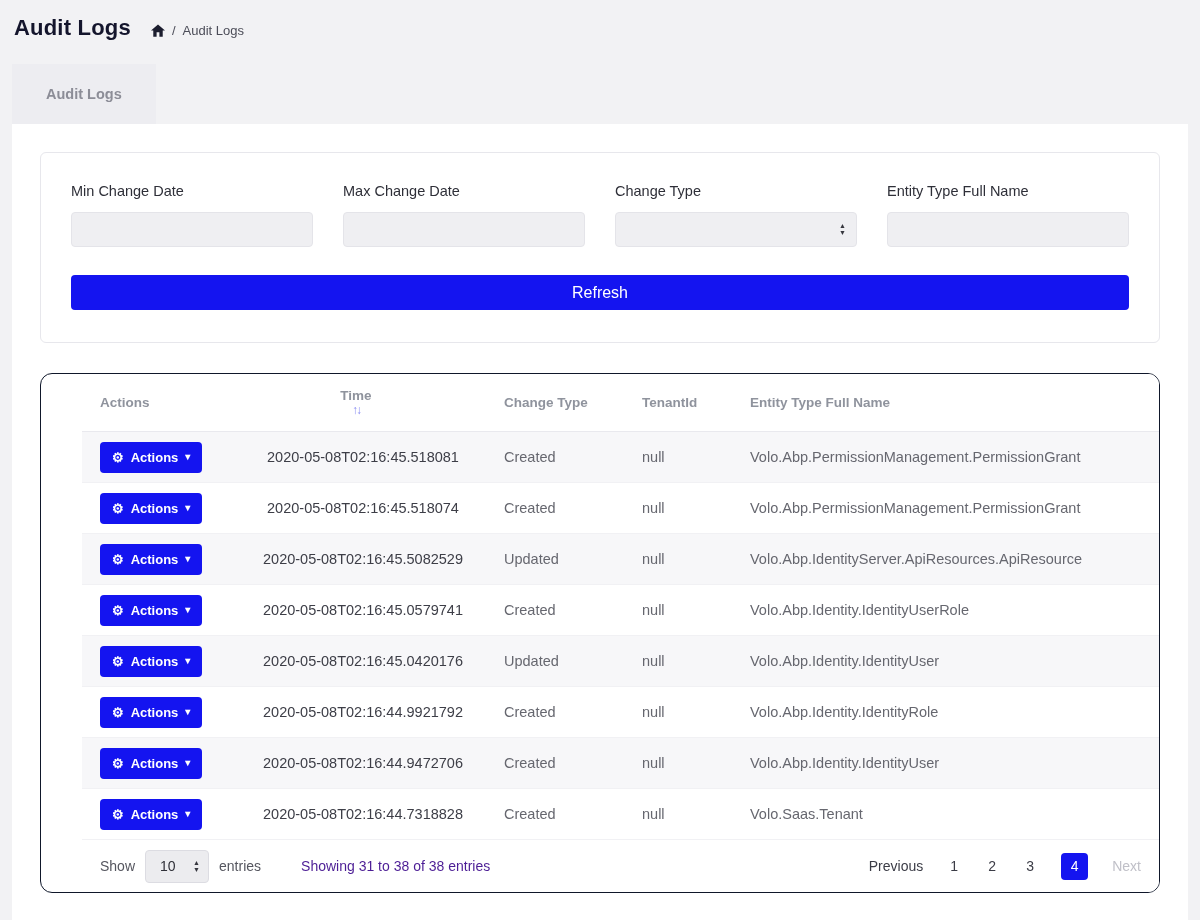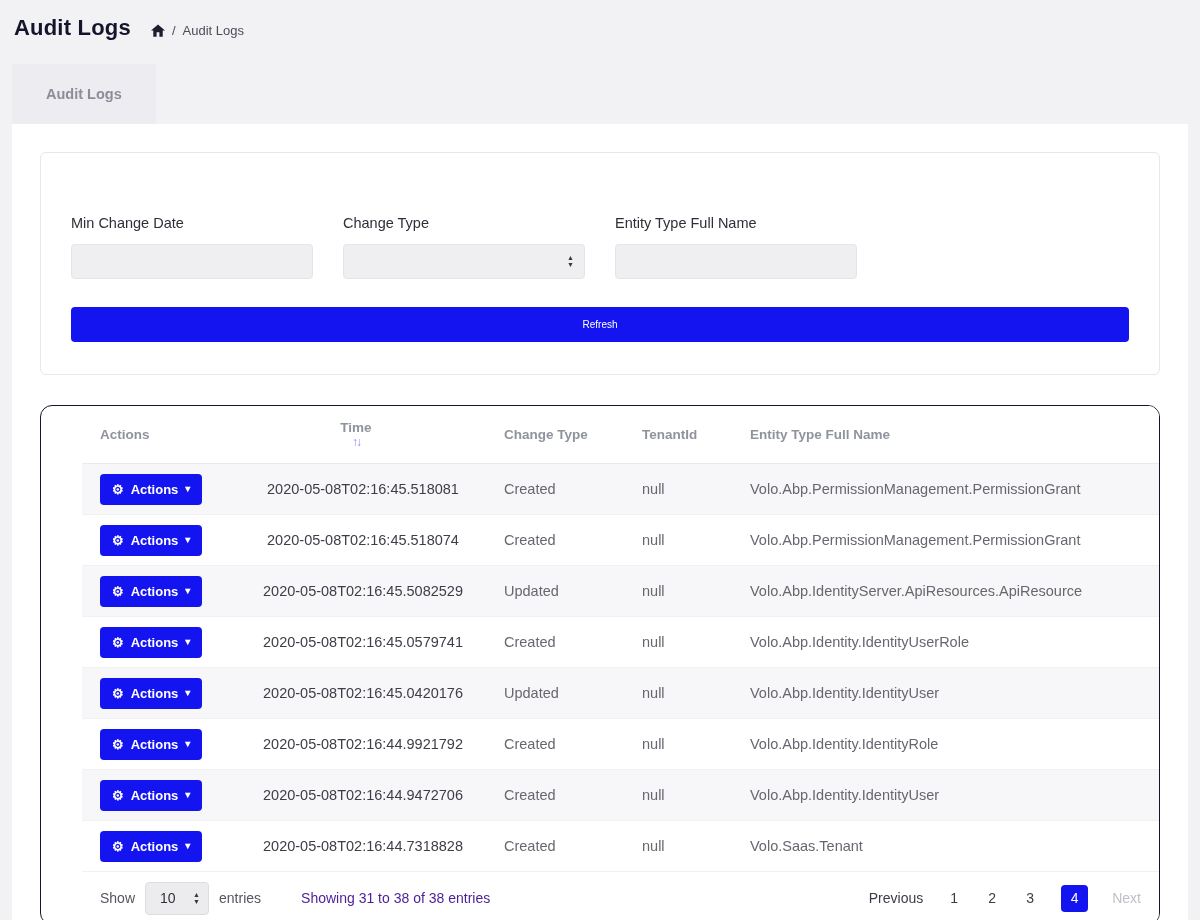--- a/index.html
+++ b/index.html
@@ -36,36 +36,36 @@
   .content-card{
     margin:0 12px 15px 12px;background:#fff;
     padding:28px 28px 36px 28px;min-height:780px;
   }
   
   .filter-card{
     border:1px solid #e7e7ec;border-radius:6px;
     padding:30px 30px 32px 30px;margin-bottom:30px;background:#fff;
   }
   .filter-grid{
-    display:grid;grid-template-columns:repeat(4,1fr);gap:30px;margin-bottom:28px;margin-top:32px;
+    display:grid;grid-template-columns:repeat(4,1fr);gap:30px;margin-bottom:28px;
   }
   .filter-label{font-size:14.5px;color:#2e2f38;margin-bottom:13px;display:block;}
   .text-input{
     width:100%;height:35px;background:#efeff2;border:1px solid #e4e4e9;
     border-radius:4px;outline:none;padding:0 10px;font-family:inherit;font-size:14px;color:#333;
   }
   .select-box{
     width:100%;height:35px;background:#efeff2;border:1px solid #e4e4e9;
     border-radius:4px;display:flex;align-items:center;justify-content:space-between;
     padding:0 10px 0 10px;cursor:pointer;font-size:14px;color:#333;
   }
   .updown{display:flex;flex-direction:column;line-height:6px;font-size:7px;color:#35363e;gap:1px;}
   .btn-refresh{
     width:100%;height:35px;background:var(--primary);color:#fff;border:none;
-    border-radius:4px;font-family:inherit;font-size:10px;cursor:pointer;
+    border-radius:4px;font-family:inherit;font-size:16px;cursor:pointer;
   }
   
   .table-card{border:1px solid #0f172a;border-radius:12px;overflow:hidden;background:#fff;padding-left:41px;}
   table{width:100%;border-collapse:collapse;font-size:14.5px;}
   thead th{
     text-align:left;font-size:13.5px;font-weight:700;color:#8f939d;
     padding:14px 10px;border-bottom:1px solid #e9e9ee;background:#fff;
   }
   thead th:first-child{padding-left:18px;width:150px;}
   thead th.th-time{width:262px;}
@@ -129,20 +129,24 @@
 
 <div class="content-card">
 
   <div class="filter-card">
     <div class="filter-grid">
       <div>
         <label class="filter-label">Min Change Date</label>
         <input class="text-input" type="text" style="">
       </div>
       <div>
+        <label class="filter-label">Max Change Date</label>
+        <input class="text-input" type="text" style="">
+      </div>
+      <div>
         <label class="filter-label">Change Type</label>
         <div class="select-box">
           <span></span>
           <span class="updown">
               <span>▲</span>
               <span>▼</span>
             </span>
         </div>
       </div>
       <div>

